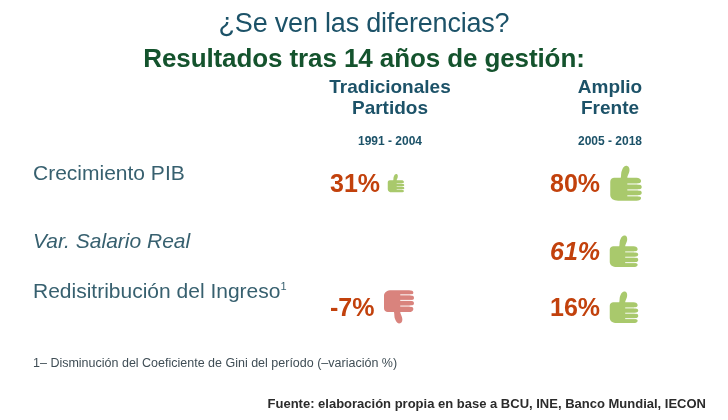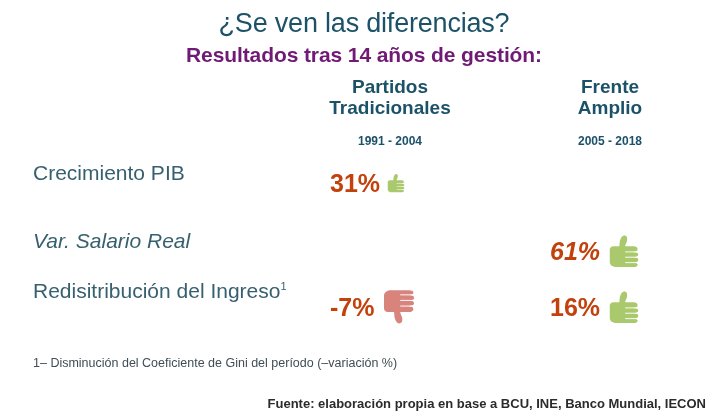--- a/index.html
+++ b/index.html
@@ -31,23 +31,23 @@
     font-weight: normal;
     color: #1c5268;
     letter-spacing: -0.2px;
   }
   .subtitle {
     position: absolute;
     top: 43px;
     left: 0;
     width: 728px;
     text-align: center;
-    font-size: 21px;
-    font-weight: bold;
-    color: #701a75;
+    font-size: 26px;
+    font-weight: bold;
+    color: #14532d;
     letter-spacing: -0.1px;
   }
 
   
   .col-head {
     position: absolute;
     text-align: center;
     color: #1c5268;
   }
   .col-head .name {
@@ -130,49 +130,62 @@
 </head>
 <body>
 
 <div class="slide">
 
   <div class="title">¿Se ven las diferencias?</div>
   <div class="subtitle">Resultados tras 14 años de gestión:</div>
 
   <div class="col-head trad">
     <div class="name">
+      <div>Tradicionales</div>
       <div>Partidos</div>
-      <div>Tradicionales</div>
     </div>
     <div class="years">1991 - 2004</div>
   </div>
 
   <div class="col-head fa">
     <div class="name">
+      <div>Amplio</div>
       <div>Frente</div>
-      <div>Amplio</div>
     </div>
     <div class="years">2005 - 2018</div>
   </div>
 
   <div class="row" style="top:160px;">
     <div class="label"><span>Crecimiento PIB</span></div>
     <div class="cell trad">
       <span class="value">31%</span>
       <span class="icon-wrap">
           <svg width="22" height="22" viewBox="0 0 64 64">
             <g fill="#a9c96c">
               <path d="M8 30 C8 26 11 24 14 24 L24 24 C25 20 24 16 26 12 C28 7 31 5 34 6 C37 7 38 11 37 15 C36 19 34 21 34 24 L48 24 C52 24 55 26 55 29 C55 32 52 33 49 33 L49 34 C53 34 56 35 56 38 C56 41 53 42 50 42 L50 43 C54 43 56 44 56 47 C56 50 53 51 50 51 L50 52 C53 52 55 53 55 55 C55 58 52 59 48 59 L20 59 C13 59 8 56 8 50 Z"></path>
               <rect x="34" y="32.6" width="22" height="1.8" fill="#ffffff" opacity="0.85"></rect>
               <rect x="34" y="41.6" width="22" height="1.8" fill="#ffffff" opacity="0.85"></rect>
               <rect x="34" y="50.6" width="21" height="1.8" fill="#ffffff" opacity="0.85"></rect>
             </g>
           </svg>
         </span>
     </div>
+    <div class="cell fa">
+      <span class="value">80%</span>
+      <span class="icon-wrap">
+          <svg width="42" height="42" viewBox="0 0 64 64">
+            <g fill="#a9c96c">
+              <path d="M8 30 C8 26 11 24 14 24 L24 24 C25 20 24 16 26 12 C28 7 31 5 34 6 C37 7 38 11 37 15 C36 19 34 21 34 24 L48 24 C52 24 55 26 55 29 C55 32 52 33 49 33 L49 34 C53 34 56 35 56 38 C56 41 53 42 50 42 L50 43 C54 43 56 44 56 47 C56 50 53 51 50 51 L50 52 C53 52 55 53 55 55 C55 58 52 59 48 59 L20 59 C13 59 8 56 8 50 Z"></path>
+              <rect x="34" y="32.6" width="22" height="1.8" fill="#ffffff" opacity="0.85"></rect>
+              <rect x="34" y="41.6" width="22" height="1.8" fill="#ffffff" opacity="0.85"></rect>
+              <rect x="34" y="50.6" width="21" height="1.8" fill="#ffffff" opacity="0.85"></rect>
+            </g>
+          </svg>
+        </span>
+    </div>
   </div>
 
   <div class="row" style="top:228px;font-style:italic;">
     <div class="label"><span>Var. Salario Real</span></div>
     <div class="cell fa">
       <span class="value">61%</span>
       <span class="icon-wrap">
           <svg width="38" height="38" viewBox="0 0 64 64">
             <g fill="#a9c96c">
               <path d="M8 30 C8 26 11 24 14 24 L24 24 C25 20 24 16 26 12 C28 7 31 5 34 6 C37 7 38 11 37 15 C36 19 34 21 34 24 L48 24 C52 24 55 26 55 29 C55 32 52 33 49 33 L49 34 C53 34 56 35 56 38 C56 41 53 42 50 42 L50 43 C54 43 56 44 56 47 C56 50 53 51 50 51 L50 52 C53 52 55 53 55 55 C55 58 52 59 48 59 L20 59 C13 59 8 56 8 50 Z"></path>

